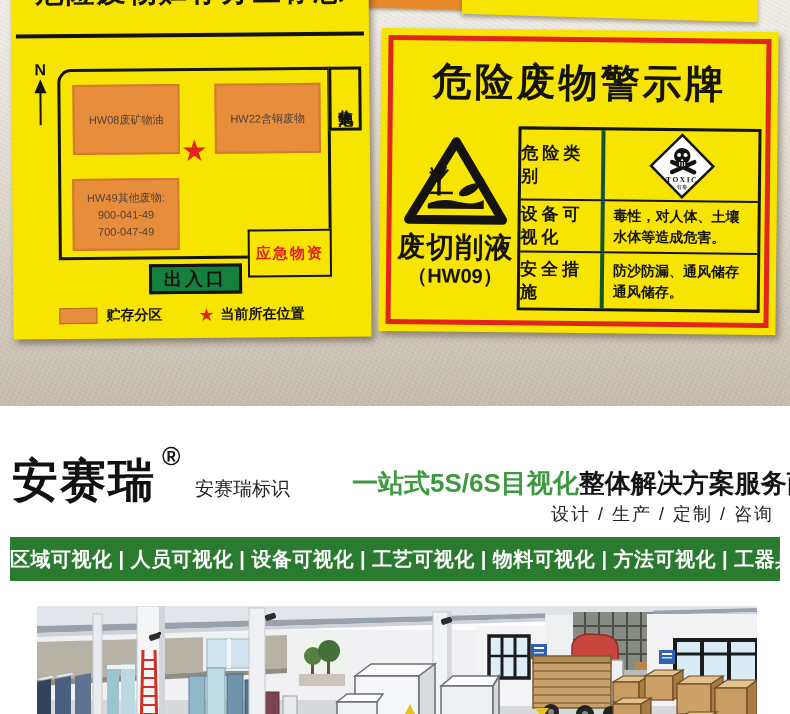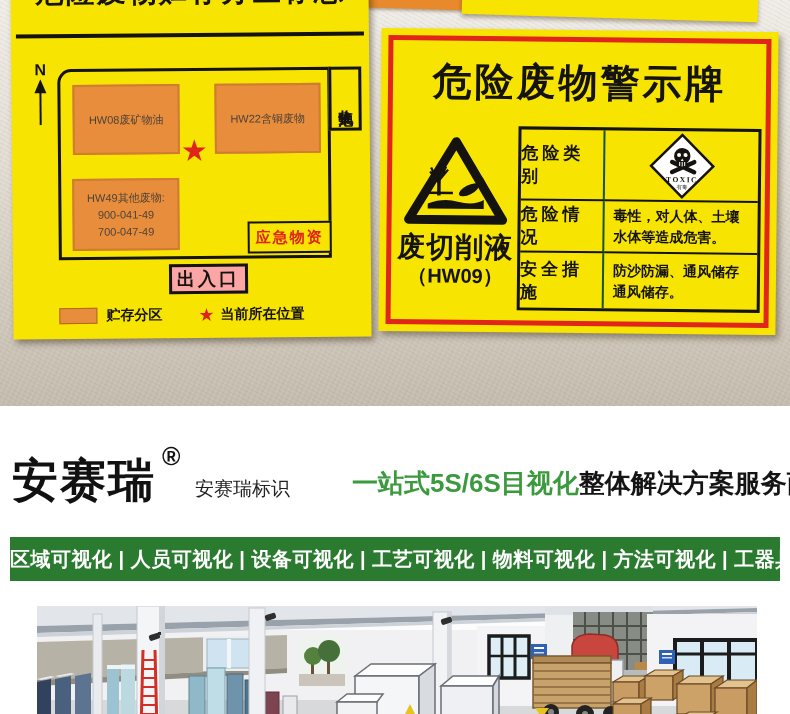--- a/index.html
+++ b/index.html
@@ -37,45 +37,45 @@
     writing-mode:vertical-rl;font-size:15px;font-weight:900;letter-spacing:1px;background:#f7e400;}
   .ls-compass{position:absolute;left:14px;top:82px;width:30px;text-align:center;}
   .ls-compass .n{font-size:16px;font-weight:900;display:block;}
   .zone{position:absolute;background:#e78d3c;border:2px solid #cf7d2e;
     display:flex;flex-direction:column;align-items:center;justify-content:center;
     font-size:11px;color:#4e4238;line-height:17px;text-align:center;}
   .zone1{left:61px;top:106px;width:103px;height:66px;}
   .zone2{left:203px;top:106px;width:102px;height:66px;}
   .zone3{left:60px;top:200px;width:103px;height:68px;}
   .ls-star{position:absolute;left:169px;top:158px;font-size:30px;color:#e0241c;line-height:30px;}
-  .ls-emg{position:absolute;left:235px;top:244px;border:2.5px solid #151310;background:#f7e400;
-    padding:4px 6px;font-size:15px;font-weight:900;letter-spacing:2px;color:#e0221a;line-height:20px;}
-  .ls-entry{position:absolute;left:156px;top:286px;border:3px solid #151310;background:#fca5a5;
-    padding:1px 5px;font-size:18px;font-weight:900;letter-spacing:3px;line-height:22px;}
+  .ls-emg{position:absolute;left:235px;top:252px;border:2.5px solid #151310;background:#f7e400;
+    padding:12px 6px;font-size:15px;font-weight:900;letter-spacing:2px;color:#e0221a;line-height:20px;}
+  .ls-entry{position:absolute;left:136px;top:286px;border:3px solid #151310;background:#15803d;
+    padding:1px 12px;font-size:18px;font-weight:900;letter-spacing:3px;line-height:22px;}
   .ls-legend{position:absolute;left:46px;top:328px;display:flex;align-items:center;font-size:14px;font-weight:800;}
   .ls-swatch{width:36px;height:14px;background:#e78d3c;border:1.5px solid #b06a20;margin-right:9px;}
   .ls-legend .lstar{color:#e0241c;font-size:18px;margin:0 6px 0 36px;line-height:14px;}
 
   
   .right-sign{
     position:absolute;left:380px;top:30px;width:397px;height:303px;
     background:#f7e400;transform:rotate(0.6deg);
     box-shadow:3px 4px 6px rgba(45,32,8,.42);color:#151310;
   }
   .rs-border{position:absolute;inset:7px;border:5px solid #e1251b;}
   .rs-title{position:absolute;top:26px;left:0;width:100%;text-align:center;
     font-size:39px;font-weight:900;letter-spacing:3px;white-space:nowrap;}
   .rs-tri{position:absolute;left:20px;top:104px;}
   .rs-name{position:absolute;left:4px;top:200px;width:144px;text-align:center;
     font-size:28px;font-weight:900;letter-spacing:1px;}
   .rs-code{position:absolute;left:4px;top:234px;width:144px;text-align:center;
     font-size:20px;font-weight:800;}
   .rs-table{position:absolute;left:138px;top:97px;width:237px;height:178px;
     border:3px solid #151310;display:grid;grid-template-columns:84px 1fr;grid-template-rows:71px 52px 1fr;}
-  .rs-cell{border-right:2px solid #14532d;border-bottom:2px solid #151310;
+  .rs-cell{border-right:4px solid #14532d;border-bottom:2px solid #151310;
     display:flex;flex-direction:column;align-items:center;justify-content:center;}
   .rs-cell.last-col{border-right:none;}
   .rs-cell.last-row{border-bottom:none;}
   .rs-label{font-size:17px;font-weight:900;letter-spacing:4px;}
   .rs-val{align-items:flex-start;padding-left:9px;font-size:14px;font-weight:800;line-height:21px;}
 
   
   .footer{position:absolute;left:0;top:424px;width:790px;height:308px;background:#ffffff;}
   .logo-zh{position:absolute;left:12px;top:26px;font-size:46px;font-weight:900;letter-spacing:2px;color:#111;}
   .logo-reg{position:absolute;left:162px;top:18px;font-size:25px;font-weight:700;color:#111;}
@@ -163,21 +163,21 @@
           <rect x="29" y="29" width="10" height="5.5" rx="1.5" fill="#151310"></rect>
           <circle cx="30.8" cy="23" r="2" fill="#ffffff"></circle>
           <circle cx="37.2" cy="23" r="2" fill="#ffffff"></circle>
           <polygon points="34,26.5 32.6,29 35.4,29" fill="#ffffff"></polygon>
           <path d="M31.5,30 L31.5,34 M34,30 L34,34.5 M36.5,30 L36.5,34" stroke="#ffffff" stroke-width="1"></path>
           <text x="34" y="50" text-anchor="middle" font-size="7.5" font-weight="bold" letter-spacing="1.5" fill="#151310" font-family="Liberation Serif, serif">TOXIC</text>
           <text x="34" y="57" text-anchor="middle" font-size="5.5" fill="#333333">有毒</text>
         </svg>
       </div>
       <div class="rs-cell">
-          <span class="rs-label">危险情况</span>
+          <span class="rs-label">设备可视化</span>
         </div>
       <div class="rs-cell last-col rs-val">
         <span>毒性，对人体、土壤</span>
         <span>水体等造成危害。</span>
       </div>
       <div class="rs-cell last-row">
           <span class="rs-label">安全措施</span>
         </div>
       <div class="rs-cell last-col last-row rs-val">
         <span>防沙防漏、通风储存</span>
@@ -187,20 +187,21 @@
   </div>
 </div>
 
 <div class="footer">
   <div class="logo-zh">安赛瑞</div>
   <div class="logo-reg">®</div>
   <div class="logo-sub">安赛瑞标识</div>
   <div class="tagline">
     <span class="g">一站式5S/6S目视化</span><span class="k">整体解决方案服务商</span>
   </div>
+  <div class="services">设计 / 生产 / 定制 / 咨询</div>
   <div class="banner">区域可视化 | 人员可视化 | 设备可视化 | 工艺可视化 | 物料可视化 | 方法可视化 | 工器具可视化</div>
 
   <svg class="illus" viewBox="0 0 720 126">
     <rect width="720" height="126" fill="#fcfcfd"></rect>
     <rect y="92" width="720" height="34" fill="#d7d9da"></rect>
     <rect x="0" y="24" width="500" height="70" fill="#f1f1f3"></rect>
 
     <polygon points="0,0 720,0 720,2 0,20" fill="#e2e6ea"></polygon>
     <polygon points="0,20 720,2 720,6 0,27" fill="#99a1ab"></polygon>
     <polygon points="0,27 720,6 720,9 0,31" fill="#cdd2d9"></polygon>

